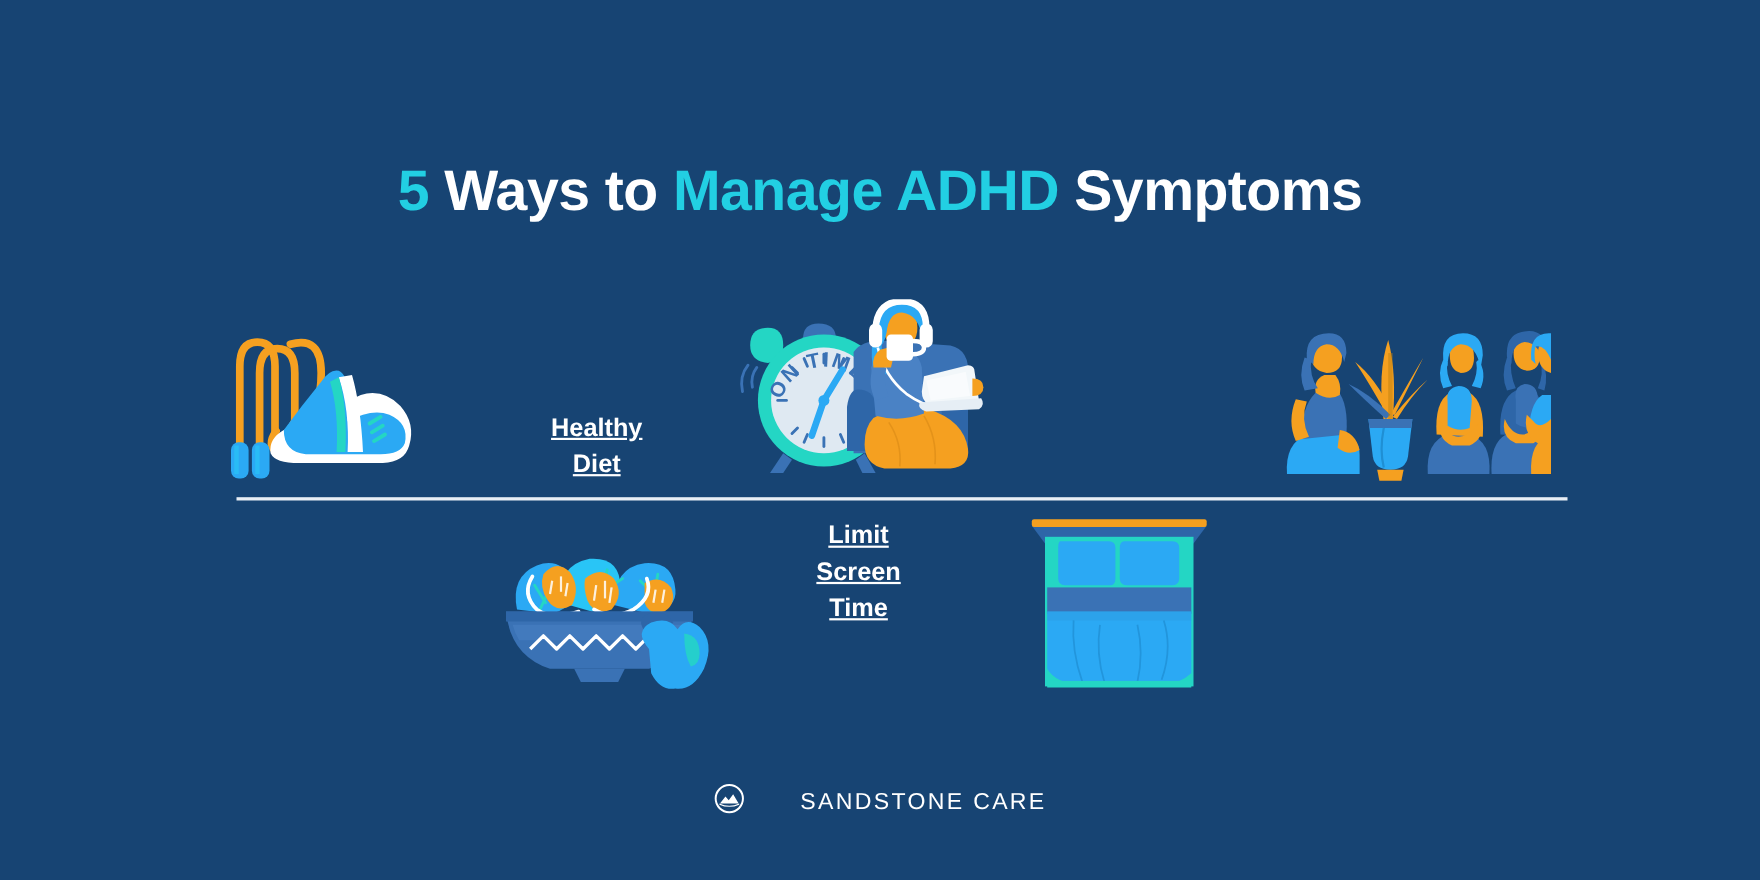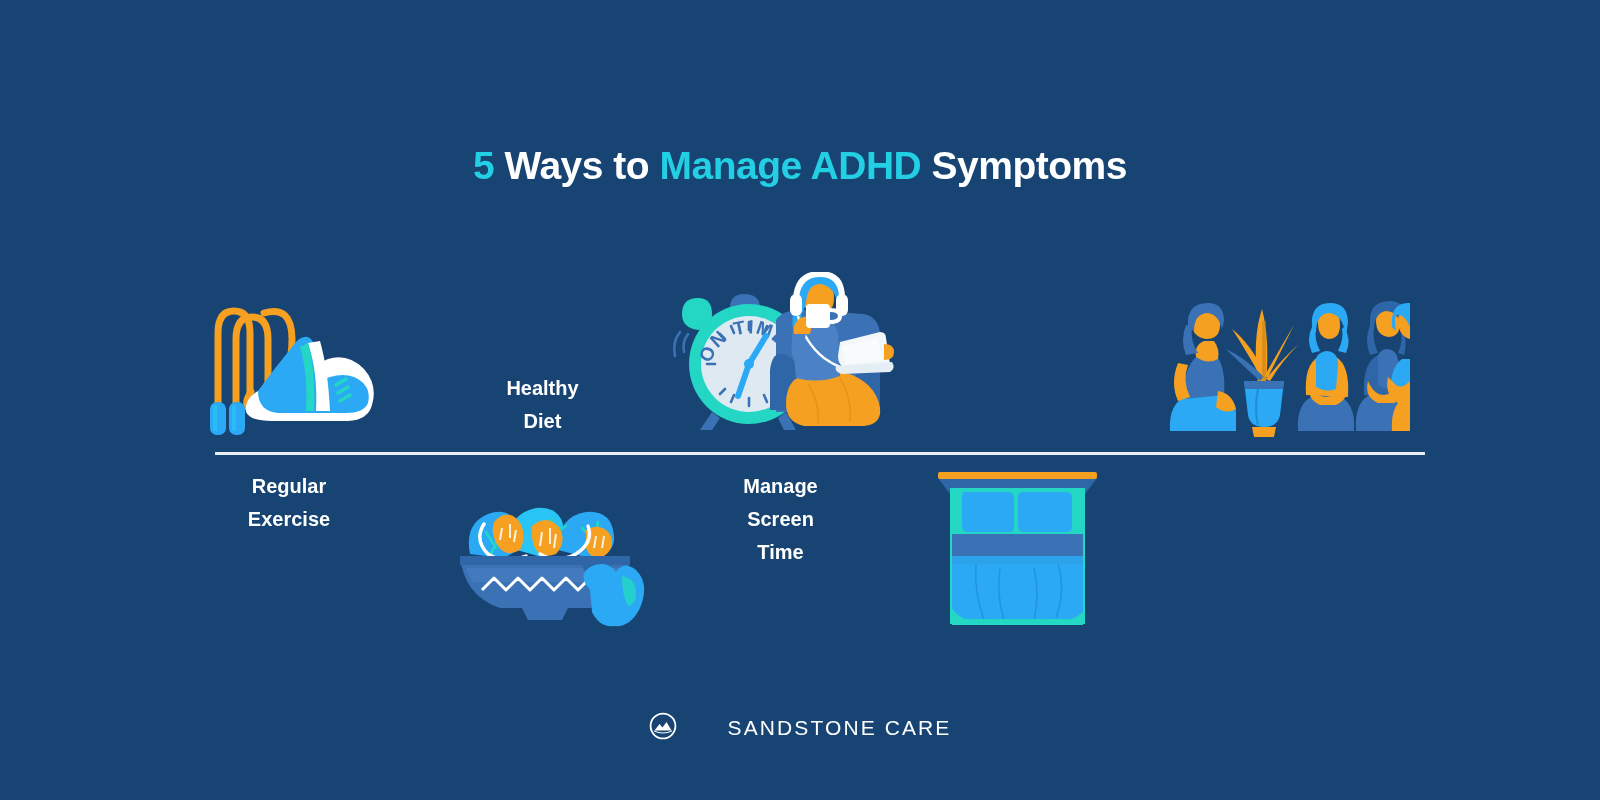--- a/index.html
+++ b/index.html
@@ -9,43 +9,44 @@
     font-family:"Liberation Sans", sans-serif;
     overflow:hidden;
     position:relative;
   }
   #stage { position:relative; width:1600px; height:800px; }
 
   .title {
     position:absolute;
     top:144px; left:0; width:1600px;
     text-align:center;
-    font-size:39px;
+    font-size:52px;
     font-weight:bold;
     letter-spacing:-0.5px;
     color:#ffffff;
     white-space:nowrap;
   }
   .title .accent { color:#22CFE3; }
 
   .divider {
     position:absolute;
     left:215px; top:452px;
     width:1210px; height:3px;
     background:#e8eef5;
   }
 
   .label {
     position:absolute;
     color:#ffffff;
     font-weight:bold;
-    font-size:20px;
+    font-size:23px;
     line-height:33px;
     text-align:center;
     white-space:pre-line;
+    text-decoration:underline;
   }
 
   
   .lbl-exercise   { left:169px;  top:470px;  width:240px; }
   .lbl-diet       { left:425px;  top:372px;  width:235px; }
   .lbl-screen     { left:663px;  top:470px;  width:235px; }
   .lbl-sleep      { left:900px;  top:372px;  width:235px; }
   .lbl-mindful    { left:1140px; top:470px;  width:265px; }
 
   .art { position:absolute; }
@@ -106,22 +107,20 @@
 
       <path d="M104 60 Q112 86 110 124 L118 124 Q120 84 112 56 Z" fill="#24D6C4"></path>
 
       <g stroke="#24D6C4" stroke-width="3.5" stroke-linecap="round" fill="none">
         <path d="M140 98 L150 92"></path>
         <path d="M142 106 L152 100"></path>
         <path d="M144 114 L154 108"></path>
       </g>
     </svg>
   </div>
-  <div class="label lbl-exercise">Regular
-Exercise</div>
 
   <div class="art art-bowl">
     <svg width="210" height="150" viewBox="0 0 210 150">
 
       <g>
         <path d="M30 76 Q24 46 48 36 Q70 28 80 50 Q88 72 62 80 Z" fill="#2BA9F4"></path>
         <path d="M70 70 Q66 36 96 30 Q124 28 124 56 Q124 76 98 78 Z" fill="#29C5F6"></path>
         <path d="M118 72 Q118 38 146 34 Q172 32 174 58 Q176 76 150 80 Z" fill="#2BA9F4"></path>
         <g stroke="#24D6C4" stroke-width="2.6" fill="none" stroke-linecap="round">
           <path d="M50 78 L66 44"></path>
@@ -242,21 +241,21 @@
       <rect x="138" y="32" width="24" height="24" rx="4" fill="#FFFFFF"></rect>
       <path d="M162 38 Q172 38 172 44 Q172 50 162 50" stroke="#FFFFFF" stroke-width="4" fill="none"></path>
 
       <path d="M172 70 L212 60 Q218 60 218 66 L222 92 L176 96 Q170 92 170 84 Z" fill="#F2F7FA"></path>
       <path d="M174 74 L210 66 L214 88 L178 92 Z" fill="#FFFFFF" opacity=".5"></path>
       <path d="M168 94 L224 90 Q228 96 222 100 L174 102 Q166 100 168 94 Z" fill="#E6EEF5"></path>
 
       <path d="M216 72 Q226 72 226 80 Q226 88 216 88 Z" fill="#F5A020"></path>
     </svg>
   </div>
-  <div class="label lbl-screen">Manage
+  <div class="label lbl-screen">Limit
 Screen
 Time</div>
 
   <div class="art art-bed">
     <svg width="175" height="170" viewBox="0 0 175 170">
 
       <path d="M8 14 L167 14 L155 30 L20 30 Z" fill="#2E66A8"></path>
       <rect x="8" y="8" width="159" height="7" rx="2" fill="#F5A020"></rect>
 
       <rect x="20" y="24" width="135" height="136" fill="#24D6C4"></rect>

